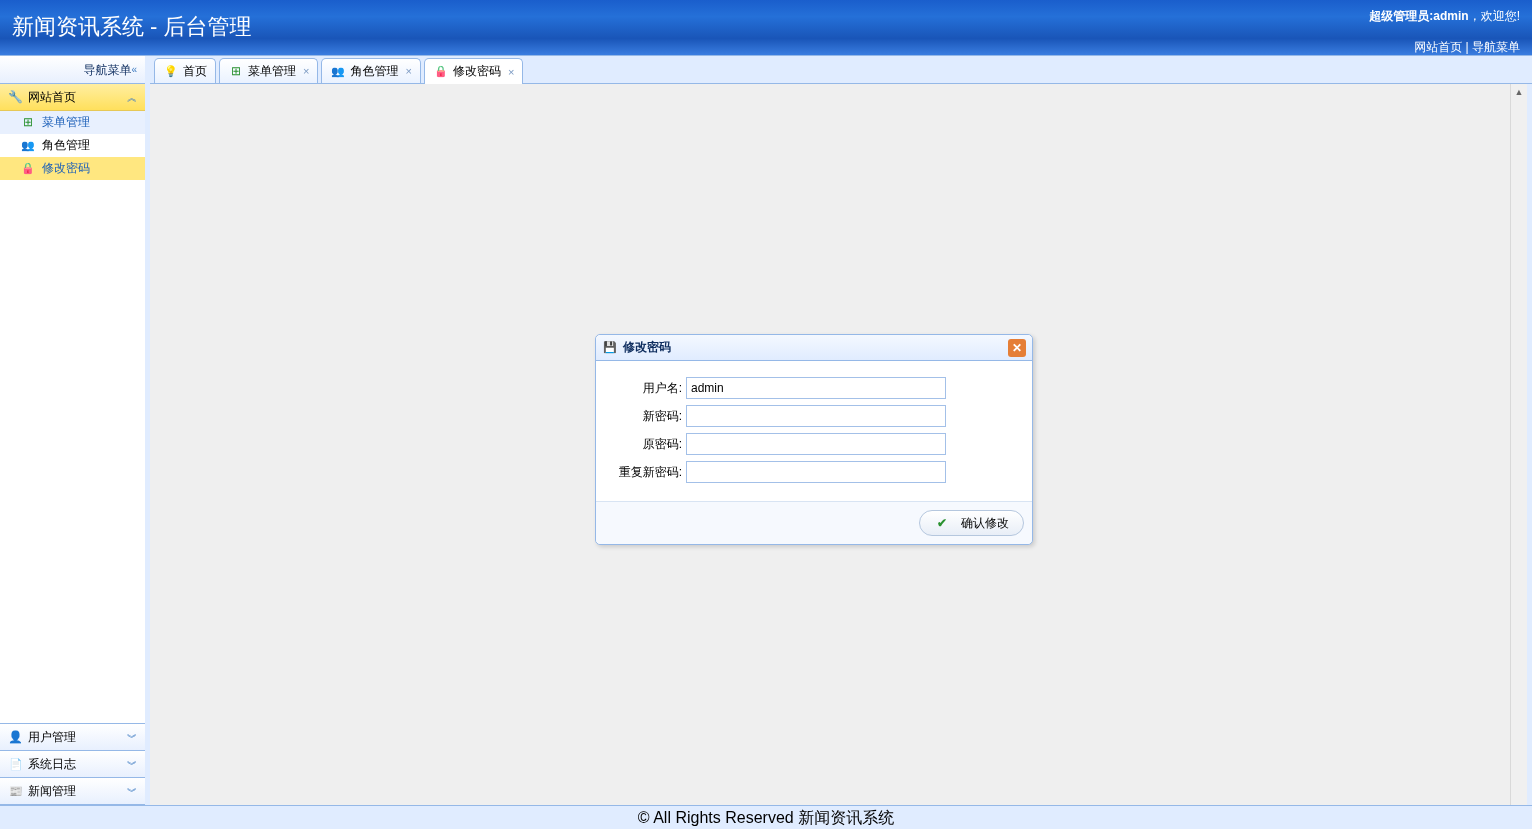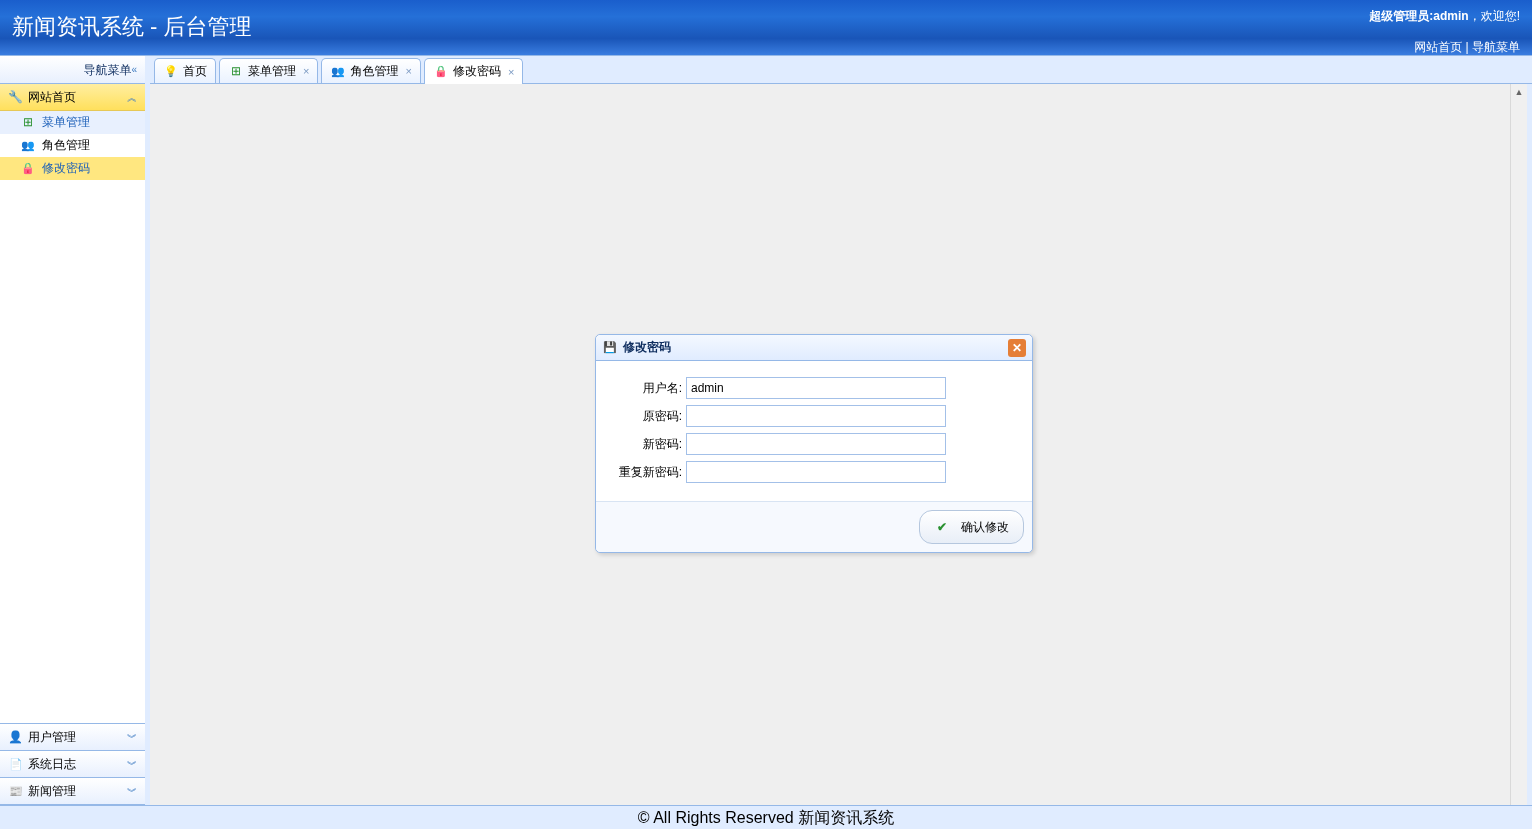--- a/index.html
+++ b/index.html
@@ -114,21 +114,21 @@
 .form-row label { width: 72px; text-align: right; padding-right: 4px; line-height: 22px; }
 .form-row input {
   flex: 0 0 260px; height: 22px; border: 1px solid #a3c0e8; padding: 0 4px;
   font-size: 12px; outline: none;
 }
 .dialog-footer {
   padding: 8px; border-top: 1px solid #d8e4f3; background: #f6f9fe;
   display: flex; justify-content: flex-end; border-radius: 0 0 5px 5px;
 }
 .btn {
-  height: 34px; padding: 0 14px;
+  height: 26px; padding: 0 14px;
   border: 1px solid #b5c7de; border-radius: 13px;
   background: linear-gradient(to bottom, #ffffff, #e8eef7);
   display: flex; align-items: center; gap: 11px; cursor: pointer;
 }
 
 
 .footer {
   height: 32px; line-height: 24px; text-align: center;
   background: #e0ecff; border-top: 1px solid #95b8e7;
   font-size: 16px;
@@ -239,25 +239,25 @@
             <span>修改密码</span>
           </span>
           <span class="dialog-close">✕</span>
         </div>
         <div class="dialog-body">
           <div class="form-row">
             <label>用户名:</label>
             <input type="text" value="admin" style="">
           </div>
           <div class="form-row">
+            <label>新密码:</label>
+            <input type="password" style="">
+          </div>
+          <div class="form-row">
             <label>原密码:</label>
-            <input type="password" style="">
-          </div>
-          <div class="form-row">
-            <label>新密码:</label>
             <input type="password" style="">
           </div>
           <div class="form-row">
             <label>重复新密码:</label>
             <input type="password" style="">
           </div>
         </div>
         <div class="dialog-footer">
           <div class="btn">
             <span class="ico ico-check"></span>

